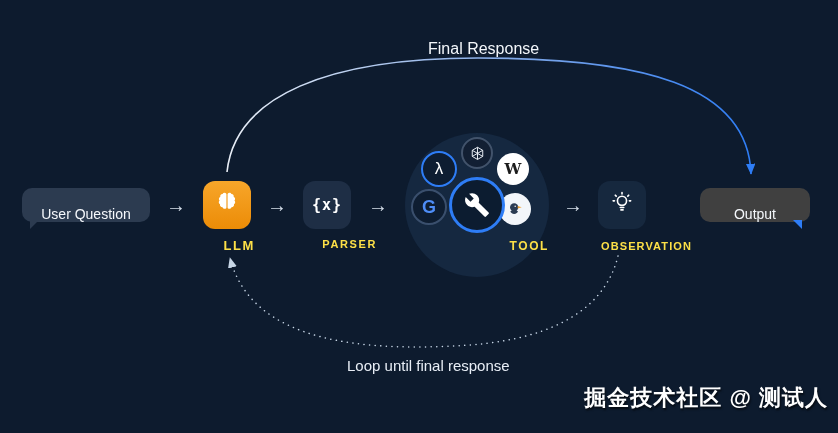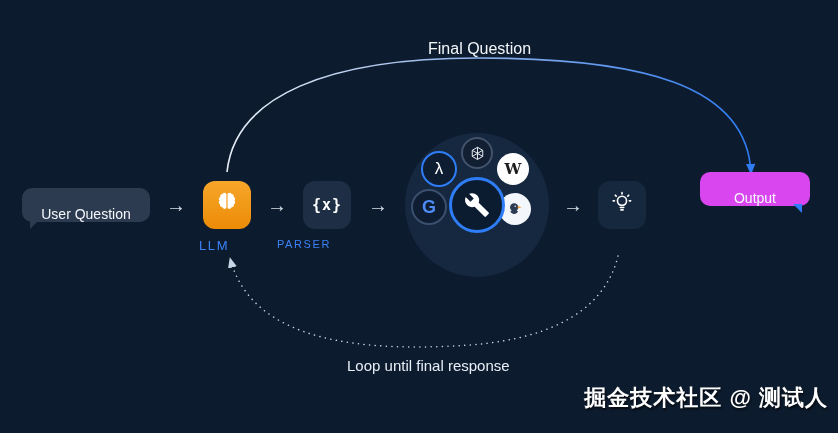--- a/index.html
+++ b/index.html
@@ -11,39 +11,39 @@
   .bubble{
     position:absolute;height:34px;border-radius:10px;z-index:2;
     display:flex;align-items:flex-end;justify-content:center;
     color:#f5f8fc;font-size:14px;
   }
   .user-q{left:22px;top:188px;width:128px;background:#2c3b50;}
   .user-q::after{
     content:"";position:absolute;left:8px;bottom:-7px;width:0;height:0;
     border-top:9px solid #2c3b50;border-right:9px solid transparent;
   }
-  .output{left:700px;top:172px;width:110px;background:#d946ef;font-weight:400;}
+  .output{left:700px;top:188px;width:110px;background:#404040;font-weight:400;}
   .output::after{
     content:"";position:absolute;right:8px;bottom:-7px;width:0;height:0;
     border-top:9px solid #2e7df6;border-left:9px solid transparent;
   }
   .node-sq{
     position:absolute;width:48px;height:48px;border-radius:12px;z-index:2;
     display:flex;align-items:center;justify-content:center;
   }
   .llm-sq{left:203px;top:181px;background:linear-gradient(180deg,#f7a62a,#ec8c07);}
   .parser-sq{left:303px;top:181px;background:#1e2e45;}
   .obs-sq{left:598px;top:181px;background:#16283e;}
   .parser-glyph{
     color:#fff;font-family:"DejaVu Sans Mono",monospace;
     font-size:15px;font-weight:bold;letter-spacing:1px;
   }
   .node-label{
-    position:absolute;z-index:2;color:#3b82f6;text-align:left;
-    font-weight:400;letter-spacing:1.6px;
+    position:absolute;z-index:2;color:#fde047;text-align:right;
+    font-weight:700;letter-spacing:1.6px;
   }
   .llm-label{left:199px;top:238px;width:56px;font-size:13px;}
   .parser-label{left:277px;top:238px;width:100px;font-size:11px;}
   .tool-label{left:405px;top:239px;width:144px;font-size:12px;}
   .obs-label{left:552px;top:240px;width:140px;font-size:11px;letter-spacing:1.1px;}
   .tool-circle{
     position:absolute;left:405px;top:133px;width:144px;height:144px;
     border-radius:50%;background:#152840;z-index:2;
   }
   .mini{
@@ -91,21 +91,21 @@
         <path d="M0,0 L7,3 L0,6 Z" fill="#2e7df6"></path>
       </marker>
       <marker id="arrowLight" markerWidth="9" markerHeight="9" refX="6.5" refY="3" orient="auto">
         <path d="M0,0 L7,3 L0,6 Z" fill="#c7d6e6"></path>
       </marker>
     </defs>
     <path d="M227,172 C235,95 330,58 478,58 C640,58 748,84 751,174" stroke="url(#gradTop)" stroke-width="1.6" fill="none" marker-end="url(#arrowBlue)"></path>
     <path d="M618,256 C606,305 560,338 470,345 C366,352 252,344 230,258" stroke="#c7d6e6" stroke-width="1.5" fill="none" stroke-dasharray="0.1,5.5" stroke-linecap="round" marker-end="url(#arrowLight)"></path>
   </svg>
 
-  <div class="flow-label final-response-label">Final Question</div>
+  <div class="flow-label final-response-label">Final Response</div>
   <div class="flow-label loop-label">Loop until final response</div>
 
   <div class="bubble user-q">
     <span>User Question</span>
   </div>
 
   <div class="flow-arrow fa1">→</div>
 
   <div class="node-sq llm-sq">
     <span>
@@ -146,32 +146,34 @@
     </div>
     <div class="mini mini-duck">
       <svg width="20" height="20" viewBox="0 0 24 24">
         <circle cx="11" cy="10" r="5" fill="#2b3b52"></circle>
         <polygon points="15.2,8.5 20,10 15.2,11.5" fill="#f0a030"></polygon>
         <circle cx="12.2" cy="8.6" r="0.9" fill="#ffffff"></circle>
         <path d="M6.5 14.5 c0 4.5 9 4.5 9 0" fill="#2b3b52"></path>
       </svg>
     </div>
   </div>
+  <div class="node-label tool-label">TOOL</div>
 
   <div class="flow-arrow fa4">→</div>
 
   <div class="node-sq obs-sq">
     <span>
       <svg width="26" height="26" viewBox="0 0 24 24" fill="none" stroke="#ffffff" stroke-width="1.5" stroke-linecap="round">
         <circle cx="12" cy="10" r="4.2"></circle>
         <path d="M10.4 16.2 h3.2 M11 18.4 h2"></path>
         <path d="M12 2.4 v1.4 M5.8 4.8 l1 1 M18.2 4.8 l-1 1 M3.8 10 h1.4 M18.8 10 h1.4" stroke-dasharray="1.2,1.6"></path>
       </svg>
     </span>
   </div>
+  <div class="node-label obs-label">OBSERVATION</div>
 
   <div class="bubble output">
     <span>Output</span>
   </div>
 
   <div class="watermark">掘金技术社区 @ 测试人</div>
 
 </div>
 
 </body></html>

